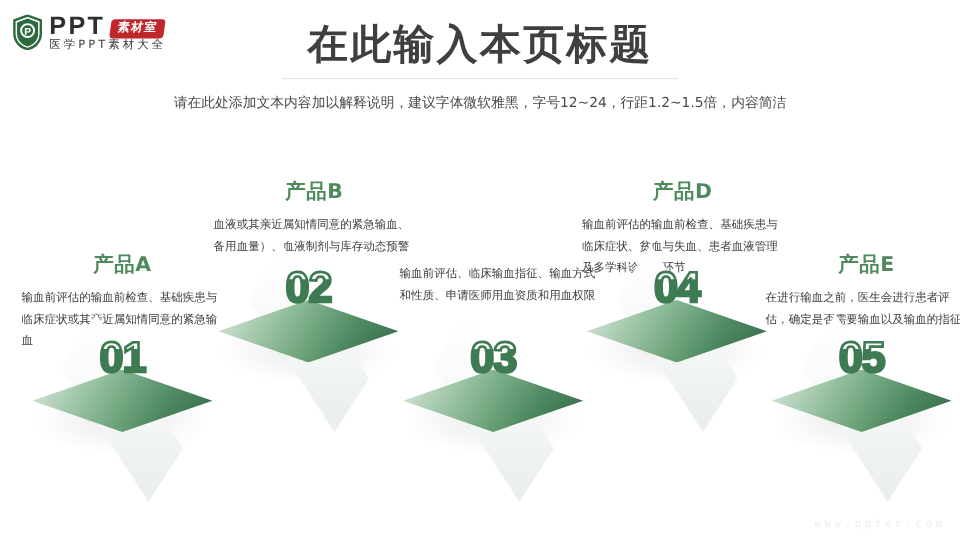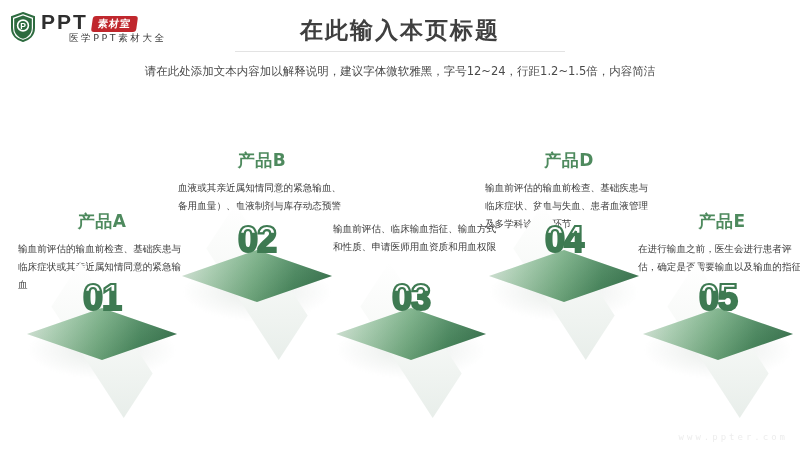--- a/index.html
+++ b/index.html
@@ -64,33 +64,32 @@
     transform: skewX(-8deg);
     font-family: "DejaVu Sans", sans-serif;
     font-weight: bold;
   }
   .logo-sub {
     font-size: 9.5px;
     color: #3a3a3a;
     letter-spacing: 2.6px;
     line-height: 1;
     font-family: "DejaVu Sans", sans-serif;
-    margin-left: 28px;
   }
 
   
   #header {
     position: absolute;
     left: 0;
     top: 16px;
     width: 800px;
     text-align: center;
   }
   #page-title {
-    font-size: 23px;
+    font-size: 34px;
     font-weight: bold;
     color: #3f3f3f;
     letter-spacing: 2px;
     line-height: 1.25;
     font-family: "DejaVu Sans", sans-serif;
   }
   #title-rule {
     width: 330px;
     height: 1px;
     background: #e3e3e3;

